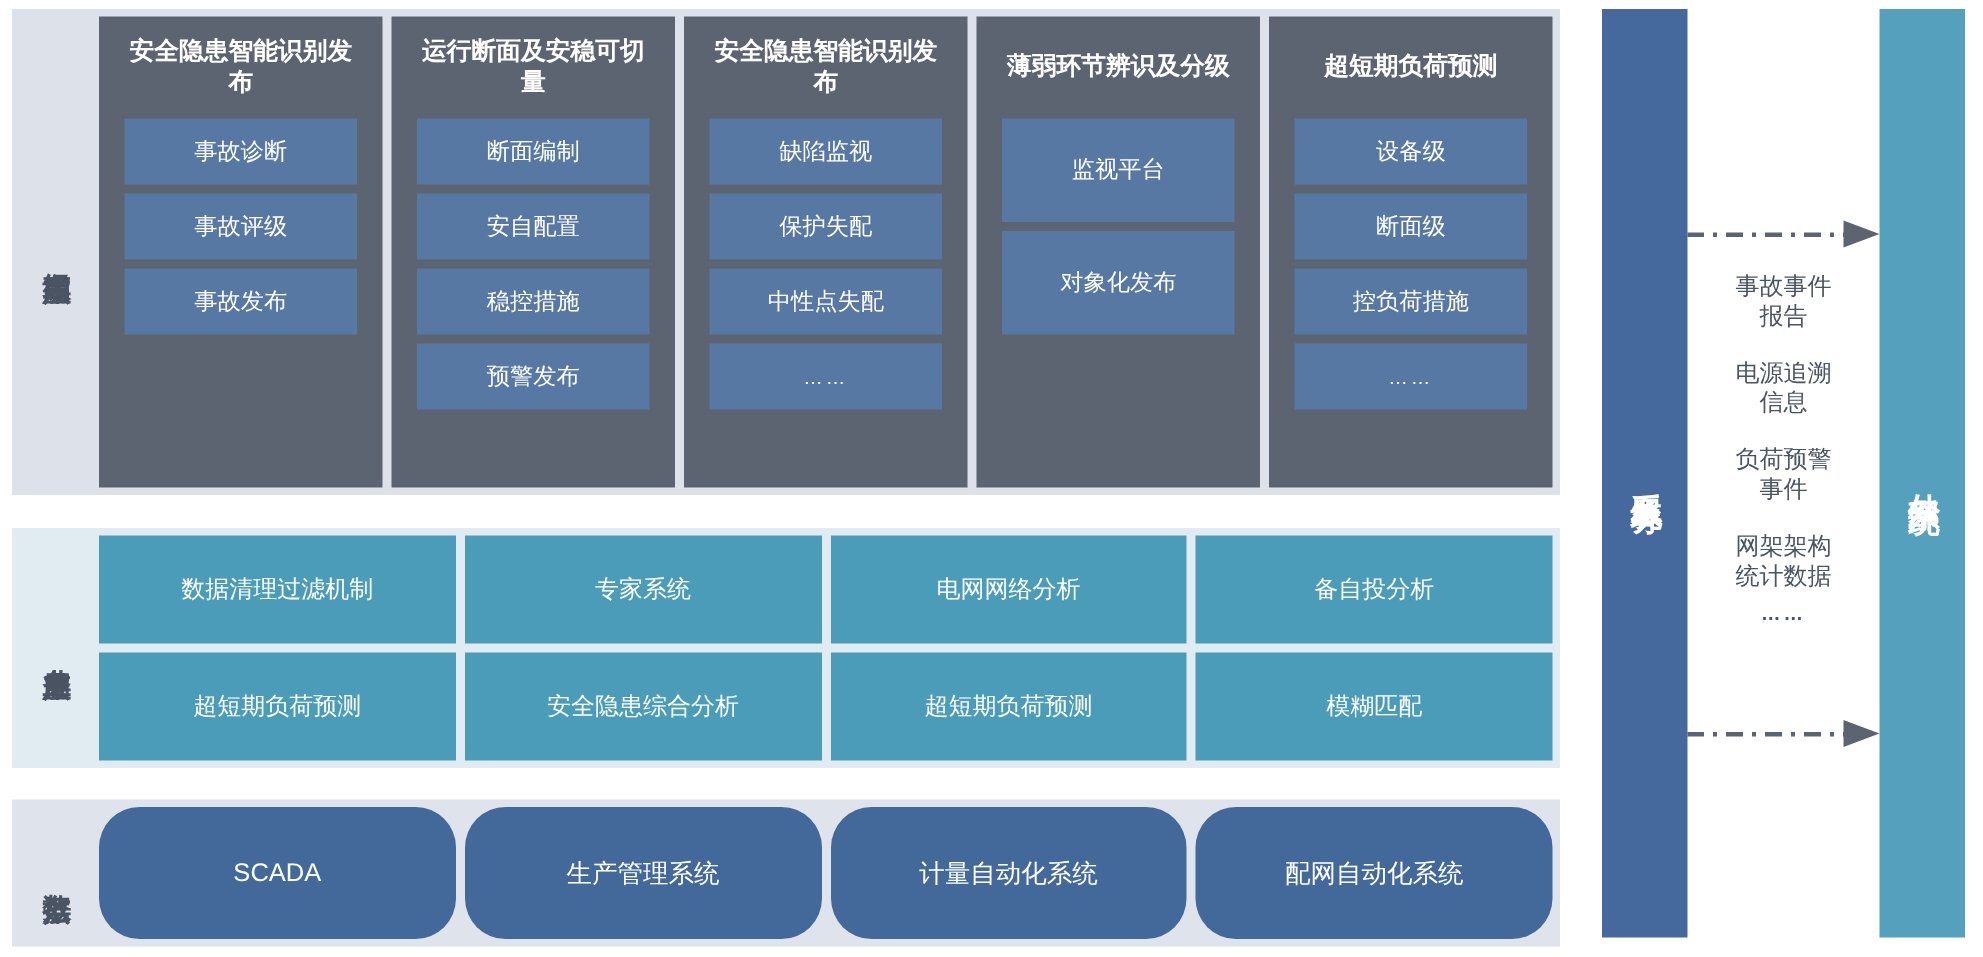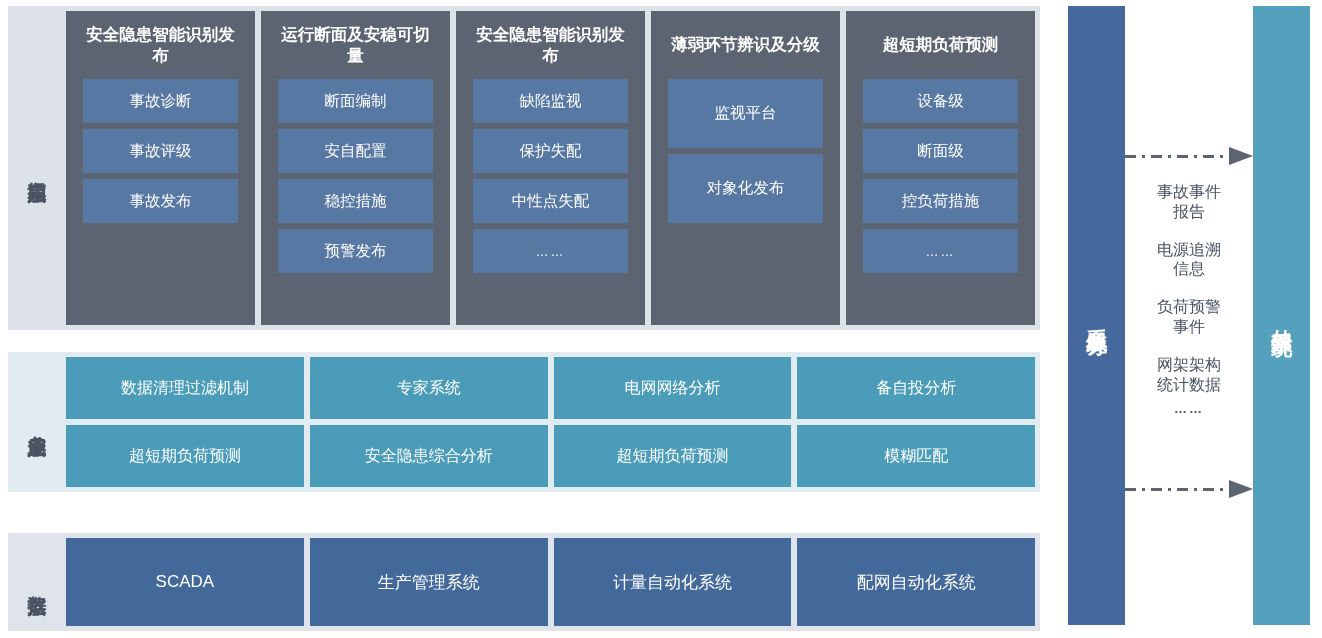--- a/index.html
+++ b/index.html
@@ -41,40 +41,40 @@
   .adv-items{width:100%;display:flex;flex-direction:column;gap:6px;flex:1 1 auto;}
   .adv-item{
     background:#5678a3;color:#ffffff;font-size:15.5px;
     display:flex;align-items:center;justify-content:center;
     height:44px;flex:0 0 auto;text-align:right;
   }
   .adv-items.two .adv-item{height:69px;}
   .adv-item.dots{font-size:13px;letter-spacing:2px;}
 
   
-  #layer-business{left:8px;top:352px;width:1032px;height:140px;background:#e1ecf2;}
+  #layer-business{left:8px;top:352px;width:1032px;height:160px;background:#e1ecf2;}
   #layer-business .layer-label{color:#4a5463;}
   .biz-grid{
     flex:1 1 auto;display:grid;grid-template-columns:repeat(4,1fr);
     grid-template-rows:repeat(2,1fr);gap:6px;padding:5px 5px 5px 0;box-sizing:border-box;
   }
   .biz-item{
     background:#4a9cb8;color:#ffffff;font-size:16px;
     display:flex;align-items:center;justify-content:center;text-align:center;
   }
 
   
   #layer-data{left:8px;top:533px;width:1032px;height:98px;background:#dfe3ec;}
   .data-grid{
     flex:1 1 auto;display:grid;grid-template-columns:repeat(4,1fr);
     gap:6px;padding:5px 5px 5px 0;box-sizing:border-box;
   }
   .data-item{
     background:#43699b;color:#ffffff;font-size:17px;
-    display:flex;align-items:center;justify-content:center;text-align:center;
+    display:flex;align-items:center;justify-content:center;text-align:center;border-radius:27px;
   }
 
   
   .pillar{
     position:absolute;top:6px;height:619px;width:57px;
     display:flex;align-items:center;justify-content:center;
     color:#ffffff;font-weight:bold;font-size:21px;line-height:1.25;
     letter-spacing:2px;
     writing-mode:vertical-rl;text-orientation:upright;white-space:pre;
   }

